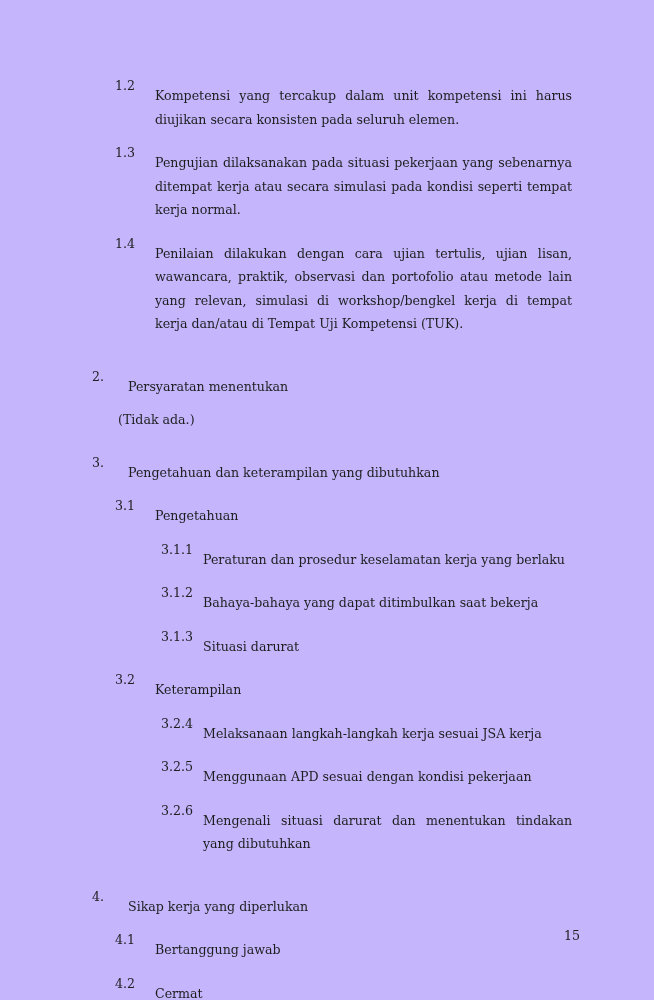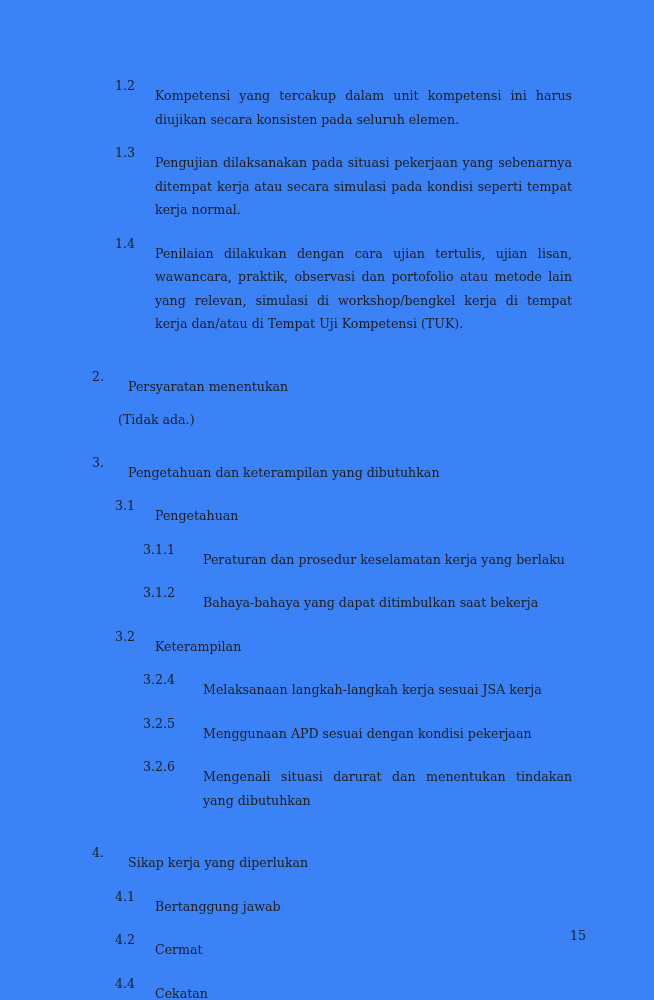--- a/index.html
+++ b/index.html
@@ -4,21 +4,21 @@
 <style>
   html, body {
     margin: 0;
     padding: 0;
     background: #ffffff;
   }
   .page {
     position: relative;
     width: 654px;
     height: 1000px;
-    background: #3b82f6;
+    background: #c4b5fd;
     overflow: hidden;
     font-family: "DejaVu Serif", "Liberation Serif", serif;
     font-size: 12.6px;
     line-height: 23.5px;
     color: #1e1e1e;
   }
   .content {
     position: absolute;
     top: 74px;
     left: 92px;
@@ -31,31 +31,31 @@
   }
   .row .body {
     flex: 1 1 auto;
     margin: 10px;
     text-align: justify;
   }
   .lvl1 .num { width: 26px; }
   .lvl2 { margin-left: 23px; }
   .lvl2 .num { width: 30px; }
   .lvl3 { margin-left: 51px; }
-  .lvl3 .num { width: 50px; }
+  .lvl3 .num { width: 50px; text-align: right; }
   .section { margin-top: 19px; }
   .note {
     margin: 0 0 0 26px;
     text-align: left;
   }
   .it { }
   .page-number {
     position: absolute;
     top: 924px;
-    right: 68px;
+    right: 74px;
     font-size: 12.6px;
     color: #1e1e1e;
   }
 </style>
 </head>
 <body>
 
 <div class="page">
   <main class="content">
 
@@ -94,20 +94,24 @@
       </div>
 
       <div class="row lvl3">
         <span class="num">3.1.1</span>
         <p class="body">Peraturan dan prosedur keselamatan kerja yang berlaku</p>
       </div>
       <div class="row lvl3">
         <span class="num">3.1.2</span>
         <p class="body">Bahaya-bahaya yang dapat ditimbulkan saat bekerja</p>
       </div>
+      <div class="row lvl3">
+        <span class="num">3.1.3</span>
+        <p class="body">Situasi darurat</p>
+      </div>
 
       <div class="row lvl2">
         <span class="num">3.2</span>
         <p class="body">Keterampilan</p>
       </div>
 
       <div class="row lvl3">
         <span class="num">3.2.4</span>
         <p class="body">Melaksanaan langkah-langkah kerja sesuai JSA kerja</p>
       </div>

